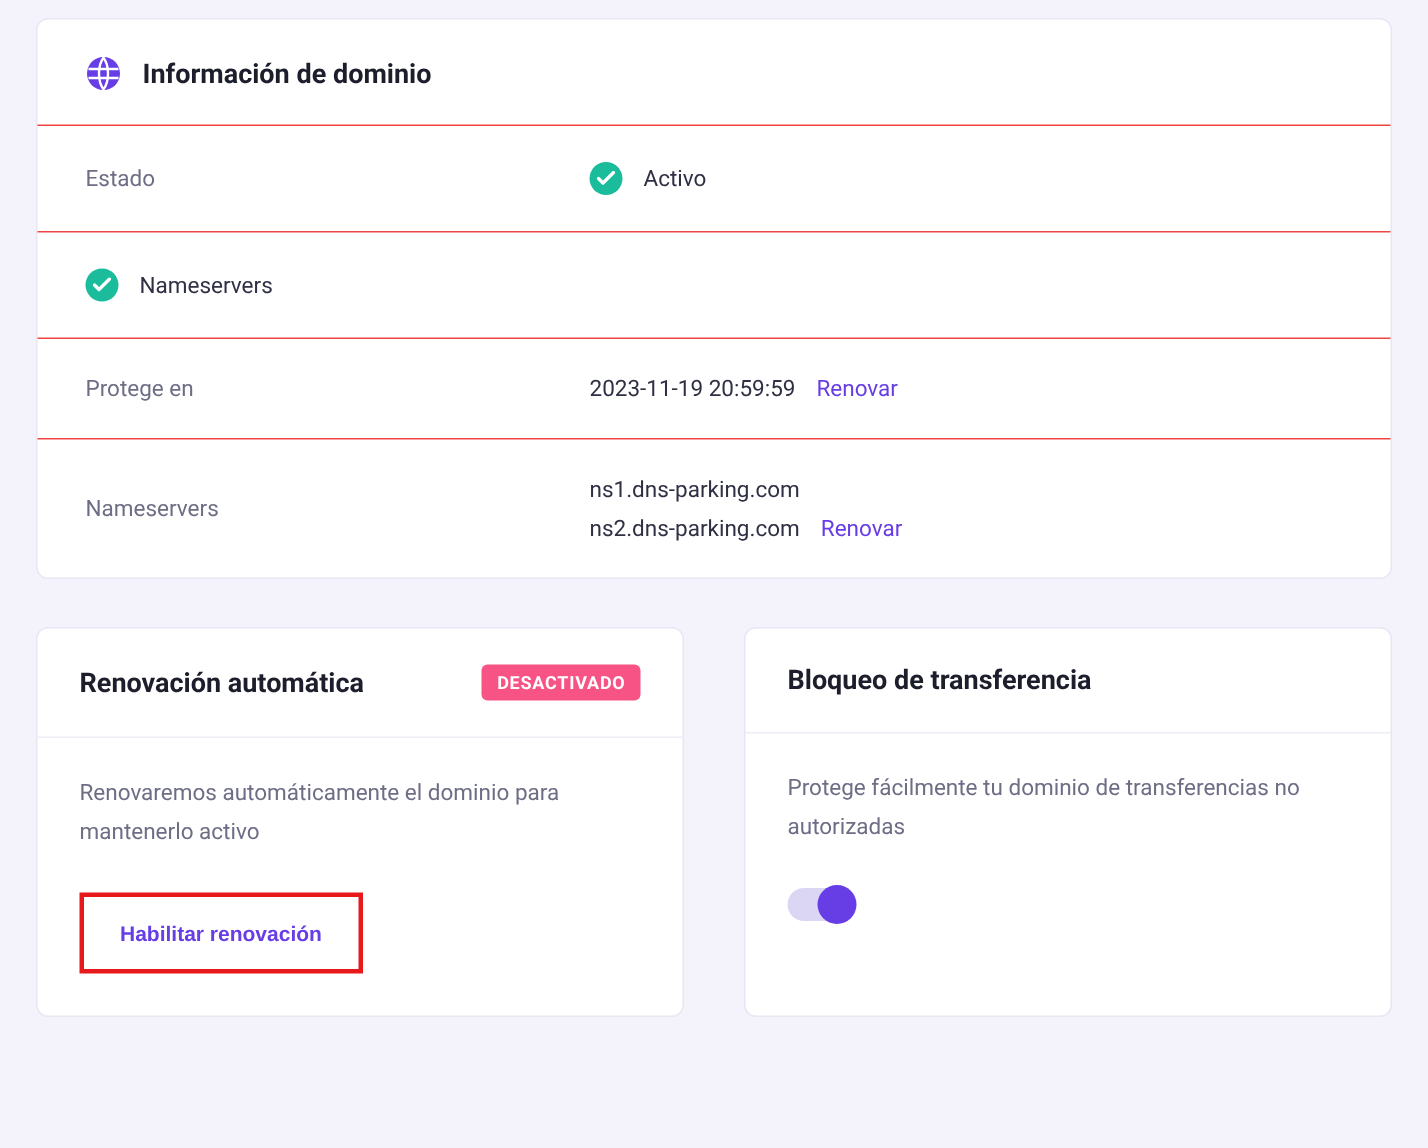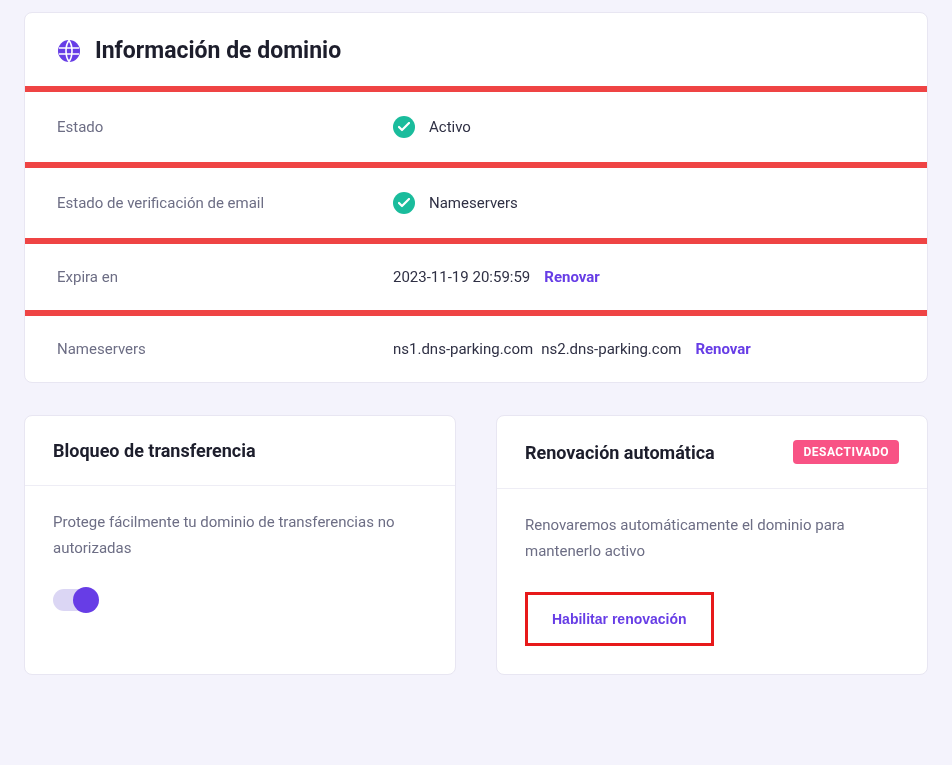--- a/index.html
+++ b/index.html
@@ -15,36 +15,36 @@
       border-radius: 8px;
     }
     .main-card { margin-bottom: 32px; }
     .card-header {
       display: flex;
       align-items: center;
       gap: 14px;
       padding: 24px 32px 22px 32px;
     }
     .card-header h2 {
-      font-size: 23px;
+      font-size: 18px;
       font-weight: 700;
       color: #1d1e2c;
     }
     .globe-icon {
       width: 24px;
       height: 24px;
       display: inline-flex;
       align-items: center;
       justify-content: center;
     }
     .row {
       display: flex;
       align-items: center;
       padding: 24px 32px;
-      border-top: 6px solid #ef4444;
+      border-top: 1px solid #ef4444;
     }
     .row-label {
       width: 336px;
       color: #6d6e85;
       font-size: 15px;
       display: flex;
       align-items: center;
       gap: 10px;
     }
     .row-value {
@@ -73,31 +73,31 @@
       align-items: center;
       justify-content: center;
       color: #fff;
       font-size: 12px;
       font-weight: 700;
       font-style: italic;
       font-family: Georgia, serif;
     }
     .link {
       color: #673de6;
-      font-weight: 700;
+      font-weight: 400;
       cursor: pointer;
       font-size: 15px;
     }
     .eye-icon {
       width: 20px;
       height: 14px;
       display: inline-flex;
     }
     .masked { letter-spacing: 2px; font-weight: 600; }
-    .ns-col { display: flex; gap: 8px; }
+    .ns-col { display: flex; flex-direction: column; gap: 8px; }
     .ns-line { display: flex; align-items: center; gap: 14px; }
     .bottom-row {
       display: flex;
       gap: 40px;
     }
     .small-card {
       flex: 1;
       background: #fff;
       border: 1px solid #e8e6f2;
       border-radius: 8px;
@@ -185,33 +185,32 @@
       <span class="check-icon">
         <svg width="12" height="10" viewBox="0 0 12 10">
             <path d="M1 5l3 3 7-7" stroke="#fff" stroke-width="2.2" fill="none" stroke-linecap="round" stroke-linejoin="round"></path>
           </svg>
       </span>
       <span>Activo</span>
     </div>
   </div>
 
   <div class="row">
-    <div class="row-label">Estado de verificación de email</div>
     <div class="row-value">
       <span class="check-icon">
         <svg width="12" height="10" viewBox="0 0 12 10">
             <path d="M1 5l3 3 7-7" stroke="#fff" stroke-width="2.2" fill="none" stroke-linecap="round" stroke-linejoin="round"></path>
           </svg>
       </span>
       <span>Nameservers</span>
     </div>
   </div>
 
   <div class="row">
-    <div class="row-label">Expira en</div>
+    <div class="row-label">Protege en</div>
     <div class="row-value">
       <span>2023-11-19 20:59:59</span>
       <span class="link">Renovar</span>
     </div>
   </div>
 
 
   <div class="row">
     <div class="row-label">Nameservers</div>
     <div class="row-value">
@@ -222,35 +221,35 @@
           <span class="link">Renovar</span>
         </div>
       </div>
     </div>
   </div>
 </div>
 
 <div class="bottom-row">
   <div class="small-card">
     <div class="small-header">
+      <h3>Renovación automática</h3>
+      <span class="badge">DESACTIVADO</span>
+    </div>
+    <div class="small-body">
+      <p class="small-desc">Renovaremos automáticamente el dominio para mantenerlo activo</p>
+      <span class="highlight-box">
+        <button class="btn-outline">Habilitar renovación</button>
+      </span>
+    </div>
+  </div>
+
+  <div class="small-card">
+    <div class="small-header">
       <h3>Bloqueo de transferencia</h3>
     </div>
     <div class="small-body">
       <p class="small-desc">Protege fácilmente tu dominio de transferencias no autorizadas</p>
       <span class="toggle">
         <span class="toggle-knob"></span>
       </span>
     </div>
   </div>
-
-  <div class="small-card">
-    <div class="small-header">
-      <h3>Renovación automática</h3>
-      <span class="badge">DESACTIVADO</span>
-    </div>
-    <div class="small-body">
-      <p class="small-desc">Renovaremos automáticamente el dominio para mantenerlo activo</p>
-      <span class="highlight-box">
-        <button class="btn-outline">Habilitar renovación</button>
-      </span>
-    </div>
-  </div>
 </div>
 
 </body></html>

